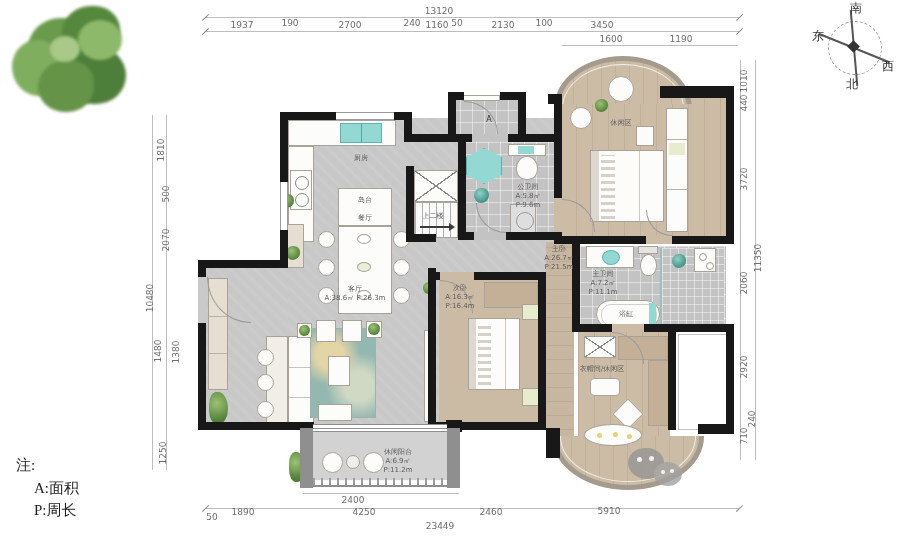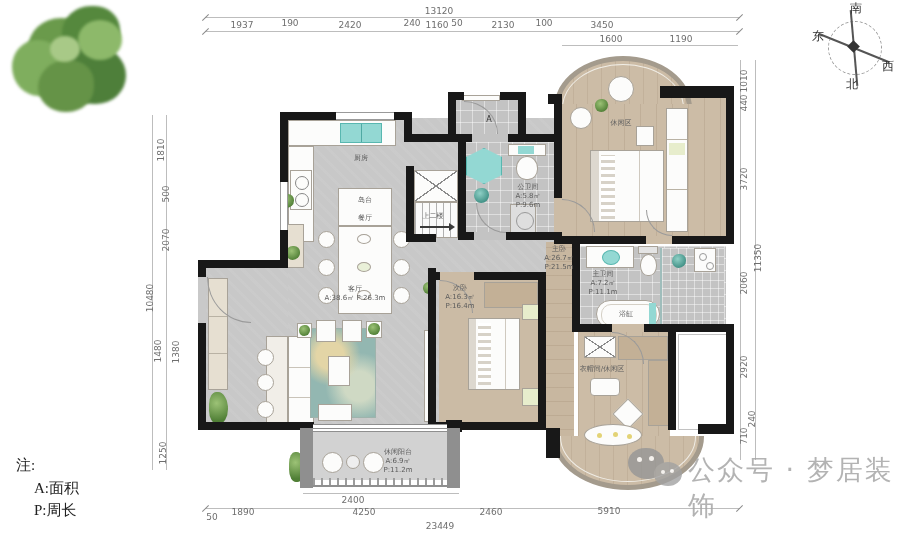--- a/index.html
+++ b/index.html
@@ -309,21 +309,21 @@
   <div class="dl" style="left:205px;top:17px;width:535px;height:1px"></div>
   <div class="dl" style="left:205px;top:31px;width:535px;height:1px"></div>
   <div class="dl" style="left:562px;top:45px;width:176px;height:1px"></div>
   <div class="tick" style="left:201px;top:17px"></div>
   <div class="tick" style="left:735px;top:17px"></div>
   <div class="tick" style="left:201px;top:31px"></div>
   <div class="tick" style="left:735px;top:31px"></div>
   <div class="dim" style="left:439px;top:11px">13120</div>
   <div class="dim" style="left:242px;top:25px">1937</div>
   <div class="dim" style="left:290px;top:23px">190</div>
-  <div class="dim" style="left:350px;top:25px">2420</div>
+  <div class="dim" style="left:350px;top:25px">2700</div>
   <div class="dim" style="left:412px;top:23px">240</div>
   <div class="dim" style="left:437px;top:25px">1160</div>
   <div class="dim" style="left:457px;top:23px">50</div>
   <div class="dim" style="left:503px;top:25px">2130</div>
   <div class="dim" style="left:544px;top:23px">100</div>
   <div class="dim" style="left:602px;top:25px">3450</div>
   <div class="dim" style="left:611px;top:39px">1600</div>
   <div class="dim" style="left:681px;top:39px">1190</div>
 
   <div class="dl" style="left:152px;top:115px;width:1px;height:355px"></div>
@@ -390,15 +390,14 @@
   <div class="abs" style="left:628px;top:444px;width:56px;height:50px;opacity:.8;z-index:40">
     <div class="abs" style="left:0;top:4px;width:36px;height:31px;background:#969696;border-radius:50% 50% 46% 54%">
       <div class="abs circ" style="left:9px;top:9px;width:5px;height:5px;background:#fff"></div>
       <div class="abs circ" style="left:21px;top:8px;width:5px;height:5px;background:#fff"></div>
     </div>
     <div class="abs" style="left:26px;top:18px;width:28px;height:24px;background:#a2a2a2;border-radius:50%">
       <div class="abs circ" style="left:7px;top:8px;width:4px;height:4px;background:#fff"></div>
       <div class="abs circ" style="left:16px;top:7px;width:4px;height:4px;background:#fff"></div>
     </div>
   </div>
-  <div class="abs" style="left:688px;top:452px;font-size:27px;color:#a6a6a6;letter-spacing:2px;opacity:.85;z-index:41;font-family:'DejaVu Sans',sans-serif">公众号 · 梦居装饰</div>
 
 </div>
 
 </body></html>

